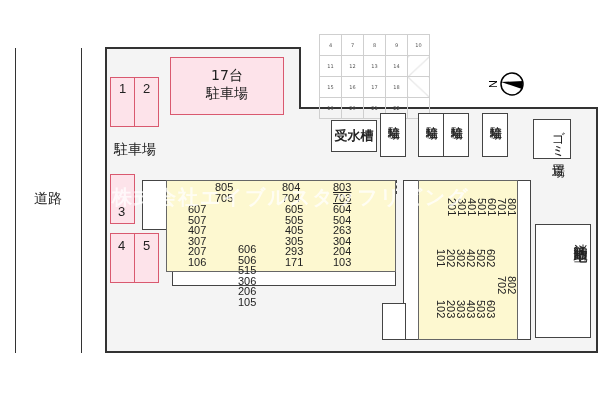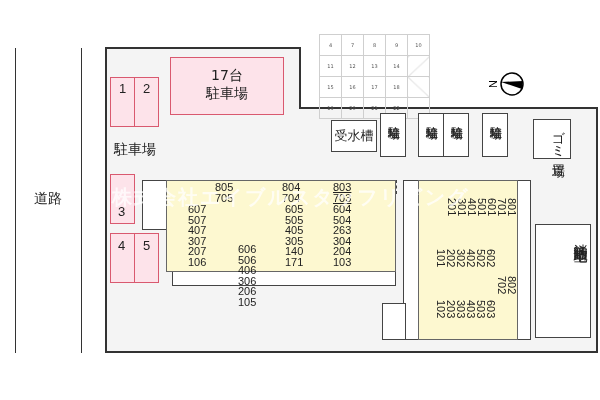--- a/index.html
+++ b/index.html
@@ -90,21 +90,21 @@
 <div class="pink" style="left:110px;top:174px;width:25px;height:50px;">
   <span class="pink-num" style="left:7px;top:29px;">3</span>
 </div>
 <div class="pink" style="left:110px;top:233px;width:25px;height:50px;">
   <span class="pink-num" style="left:7px;top:4px;">4</span>
 </div>
 <div class="pink" style="left:134px;top:233px;width:25px;height:50px;">
   <span class="pink-num" style="left:8px;top:4px;">5</span>
 </div>
 
-<div class="box" style="left:331px;top:120px;width:46px;height:32px;font-size:13px;text-align:center;line-height:29px;">
+<div class="box" style="left:331px;top:120px;width:46px;height:32px;font-size:13px;text-align:center;line-height:29px;font-weight:bold;">
   <span>受水槽</span>
 </div>
 
 <div class="box vtext" style="left:380px;top:113px;width:26px;height:44px;padding:2px 4px;font-size:12px;">
   <span>駐輪場</span>
 </div>
 <div class="box vtext" style="left:418px;top:113px;width:26px;height:44px;padding:2px 4px;font-size:12px;">
   <span>駐輪場</span>
 </div>
 <div class="box vtext" style="left:443px;top:113px;width:26px;height:44px;padding:2px 4px;font-size:12px;">
@@ -144,31 +144,31 @@
   <div>607</div>
   <div>507</div>
   <div>407</div>
   <div>307</div>
   <div>207</div>
   <div>106</div>
 </div>
 <div class="units" style="left:238px;top:204px;width:40px;margin-top:40px;">
   <div>606</div>
   <div>506</div>
-  <div>406</div>
+  <div>515</div>
   <div>306</div>
   <div>206</div>
   <div>105</div>
 </div>
 <div class="units" style="left:285px;top:204px;width:40px;">
   <div>605</div>
   <div>505</div>
   <div>405</div>
   <div>305</div>
-  <div>140</div>
+  <div>293</div>
   <div>171</div>
 </div>
 <div class="units" style="left:333px;top:204px;width:40px;">
   <div>604</div>
   <div>504</div>
   <div>263</div>
   <div>304</div>
   <div>204</div>
   <div>103</div>
 </div>

